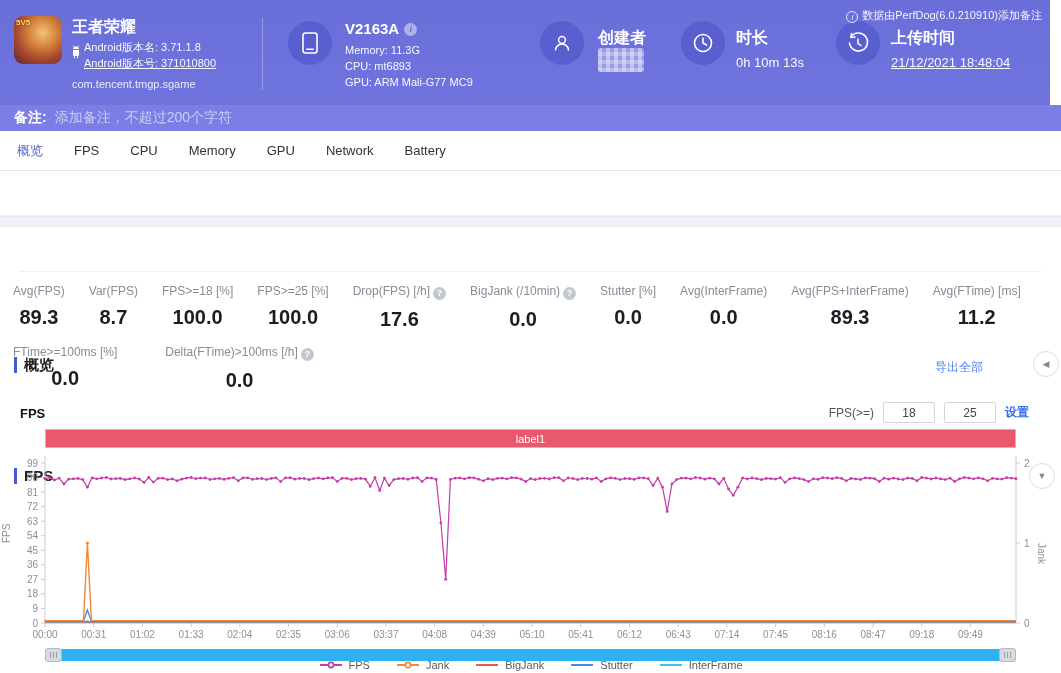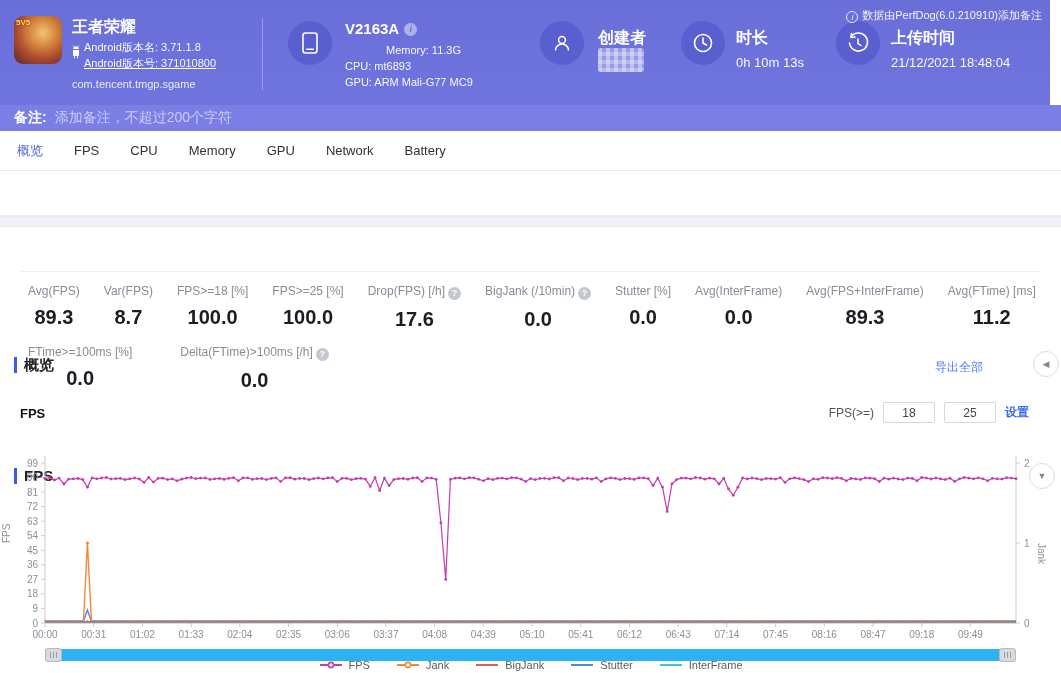--- a/index.html
+++ b/index.html
@@ -49,21 +49,21 @@
   .sec-bar { position:absolute; left:0; width:1061px; background:#fff; }
   .accent { position:absolute; left:14px; width:3px; height:16px; background:#3d5ae0; }
   .sec-title { position:absolute; left:24px; font-size:15px; font-weight:bold; color:#222; }
   .export-link { position:absolute; right:78px; font-size:12px; color:#4a7bf5; cursor:pointer; }
   .round-btn { position:absolute; width:26px; height:26px; border:1px solid #ddd; border-radius:50%;
                background:#fff; color:#888; font-size:9px; display:flex; align-items:center; justify-content:center; cursor:pointer; }
   .gap { position:absolute; left:0; top:216px; width:1061px; height:11px; background:#f0f1f6; border-top:1px solid #e9eaf0; border-bottom:1px solid #e9eaf0; }
   .fps-hdr-line { position:absolute; left:20px; top:271px; width:1021px; height:1px; background:#f0f0f3; }
 
   
-  .metrics-row { position:absolute; left:0; width:1061px; display:flex; padding-left:28px; }
+  .metrics-row { position:absolute; left:0; width:1061px; display:flex; padding-left:13px; }
   .metrics-row.r1 { top:284px; column-gap:24px; }
   .metrics-row.r2 { top:345px; column-gap:48px; }
   .metric { text-align:center; }
   .metric .m-label { font-size:12px; color:#878c96; white-space:nowrap; }
   .metric .m-value { font-size:20px; font-weight:bold; color:#1a1d23; margin-top:8px; }
   .help-ic { display:inline-block; width:13px; height:13px; border-radius:50%; background:#c3c7cf; color:#fff;
              font-size:9px; line-height:13px; text-align:center; font-weight:bold; margin-left:3px; vertical-align:-1px; }
 
   
   .chart-title { position:absolute; left:20px; top:406px; font-size:13px; font-weight:bold; color:#111; }
@@ -109,21 +109,21 @@
     <div class="pkg">com.tencent.tmgp.sgame</div>
     <div class="vdiv"></div>
 
     <div class="circle-ic" style="left:288px; top:21px;">
       <svg width="20" height="24" viewBox="0 0 20 24">
           <rect x="3" y="2" width="14" height="20" rx="2.5" fill="none" stroke="#fff" stroke-width="1.6"></rect>
           <rect x="6" y="17.5" width="8" height="1.6" rx="0.8" fill="#fff"></rect>
         </svg>
     </div>
     <div class="dev-model"><span>V2163A</span><span class="info-i">i</span></div>
-    <div class="hline" style="left:345px; top:44px;margin-left:41px;">Memory: 11.3G</div>
+    <div class="hline" style="left:345px; top:44px;">Memory: 11.3G</div>
     <div class="hline" style="left:345px; top:60px;">CPU: mt6893</div>
     <div class="hline" style="left:345px; top:76px;">GPU: ARM Mali-G77 MC9</div>
 
     <div class="circle-ic" style="left:540px; top:21px;">
       <svg width="22" height="22" viewBox="0 0 22 22">
           <circle cx="11" cy="8" r="3.4" fill="none" stroke="#fff" stroke-width="1.5"></circle>
           <path d="M4.5 18.5 a6.5 6.5 0 0 1 13 0" fill="none" stroke="#fff" stroke-width="1.5"></path>
         </svg>
     </div>
     <div class="hdr-label" style="left:598px; top:28px;">创建者</div>
@@ -139,21 +139,21 @@
     <div class="hdr-value" style="left:736px; top:55px;">0h 10m 13s</div>
 
     <div class="circle-ic" style="left:836px; top:21px;">
       <svg width="24" height="24" viewBox="0 0 24 24">
           <path d="M5 6 a9 9 0 1 1 -1.5 6" fill="none" stroke="#fff" stroke-width="1.6" stroke-linecap="round"></path>
           <path d="M5.5 2.5 L5 6.5 L9 6" fill="none" stroke="#fff" stroke-width="1.6" stroke-linecap="round" stroke-linejoin="round"></path>
           <path d="M12 8 v4.5 l3 2" fill="none" stroke="#fff" stroke-width="1.5" stroke-linecap="round"></path>
         </svg>
     </div>
     <div class="hdr-label" style="left:891px; top:28px;">上传时间</div>
-    <div class="hdr-value" style="left:891px; top:55px;">21/12/2021 18:48:04</div>
+    <div class="hdr-value" style="left:891px; top:55px;text-decoration:underline;">21/12/2021 18:48:04</div>
 
     <div class="collect-note"><span class="outline-i">i</span><span>数据由PerfDog(6.0.210910)添加备注</span></div>
   </div>
 
   <div class="notes">
     <span class="lbl">备注:</span>
     <span class="ph">添加备注，不超过200个字符</span>
   </div>
 
   <div class="tabs" id="tabs">
@@ -239,20 +239,23 @@
     </div>
 
   <div class="chart-title">FPS</div>
   <div class="chart-controls">
     <span class="t-label">FPS(&gt;=)</span>
     <input class="thr-input" value="18" style="">
     <input class="thr-input" value="25" style="">
     <button class="apply-btn">设置</button>
   </div>
 
+  <div class="banner">
+    <span>label1</span>
+  </div>
 
   <svg id="chart-svg" width="1061" height="196" viewBox="0 450 1061 196">
       <line x1="45" y1="456" x2="45" y2="623" stroke="#ccc" stroke-width="1"></line>
       <line x1="1016" y1="456" x2="1016" y2="623" stroke="#ccc" stroke-width="1"></line>
       <line x1="45" y1="623" x2="1016" y2="623" stroke="#e0e0e0" stroke-width="1"></line>
       <line x1="41" y1="623" x2="45" y2="623" stroke="#ccc"></line>
       <text x="38" y="626.5" text-anchor="end" font-size="10" fill="#8a8f99">0</text>
       <line x1="41" y1="608.4545454545455" x2="45" y2="608.4545454545455" stroke="#ccc"></line>
       <text x="38" y="611.9545454545455" text-anchor="end" font-size="10" fill="#8a8f99">9</text>
       <line x1="41" y1="593.9090909090909" x2="45" y2="593.9090909090909" stroke="#ccc"></line>

